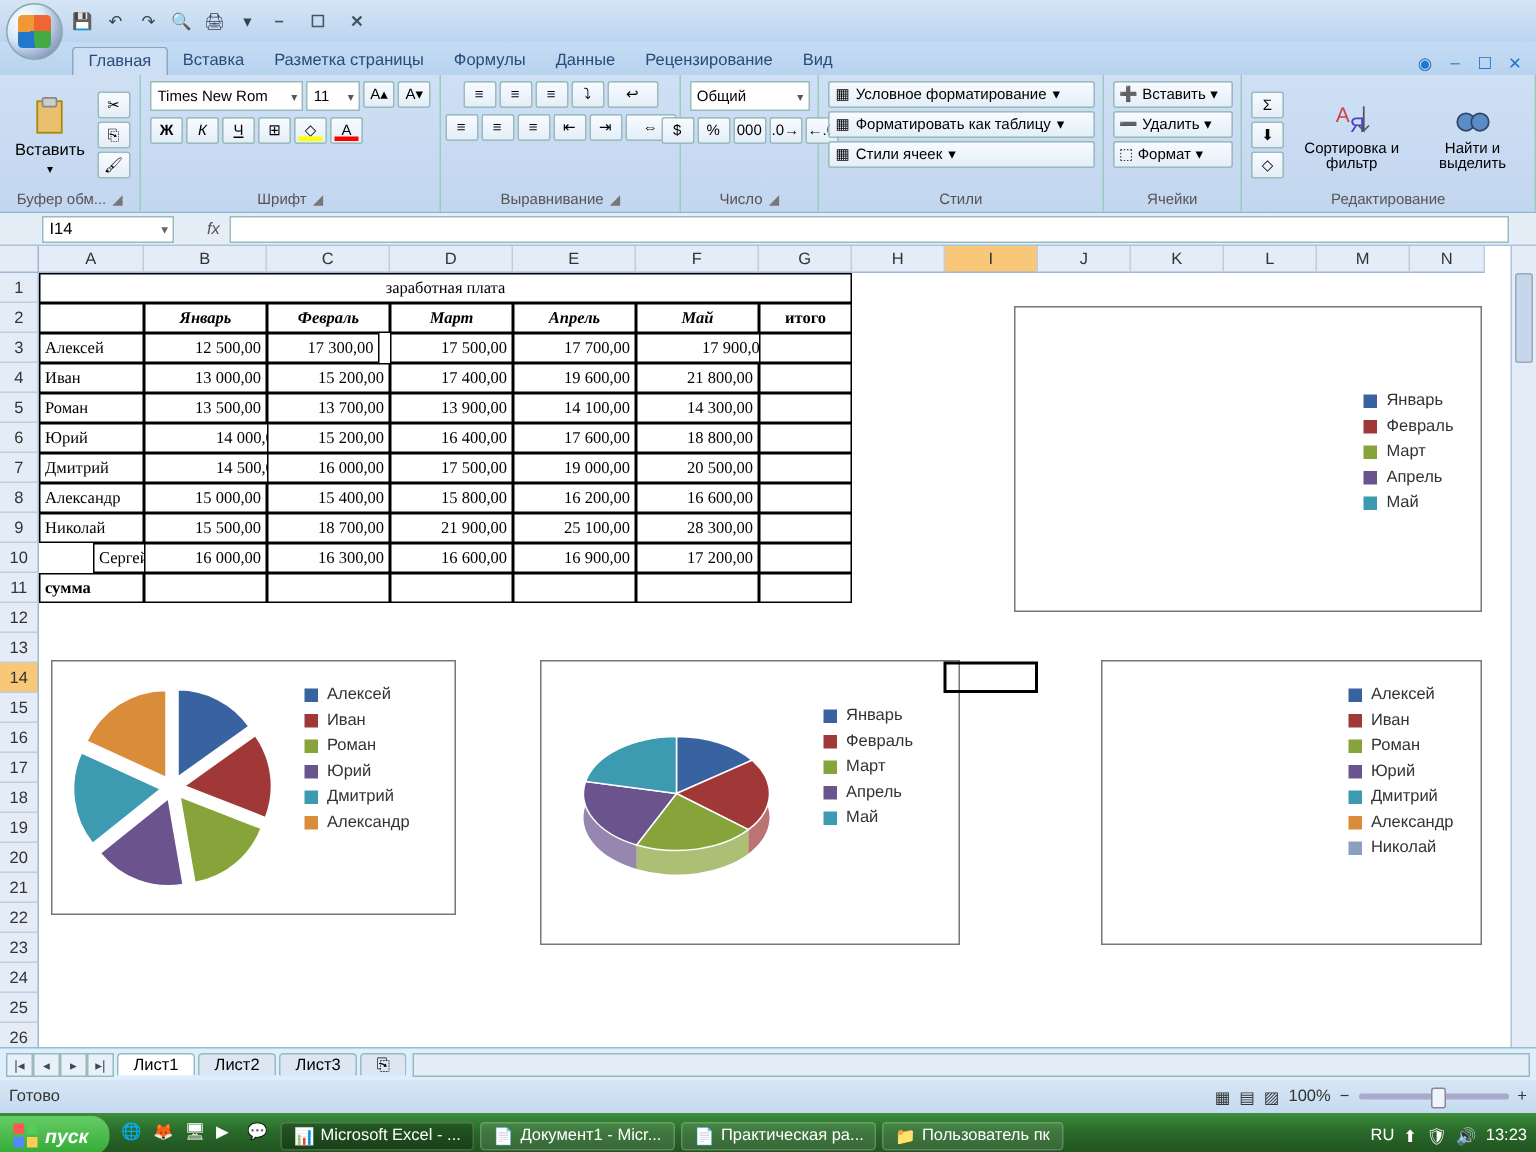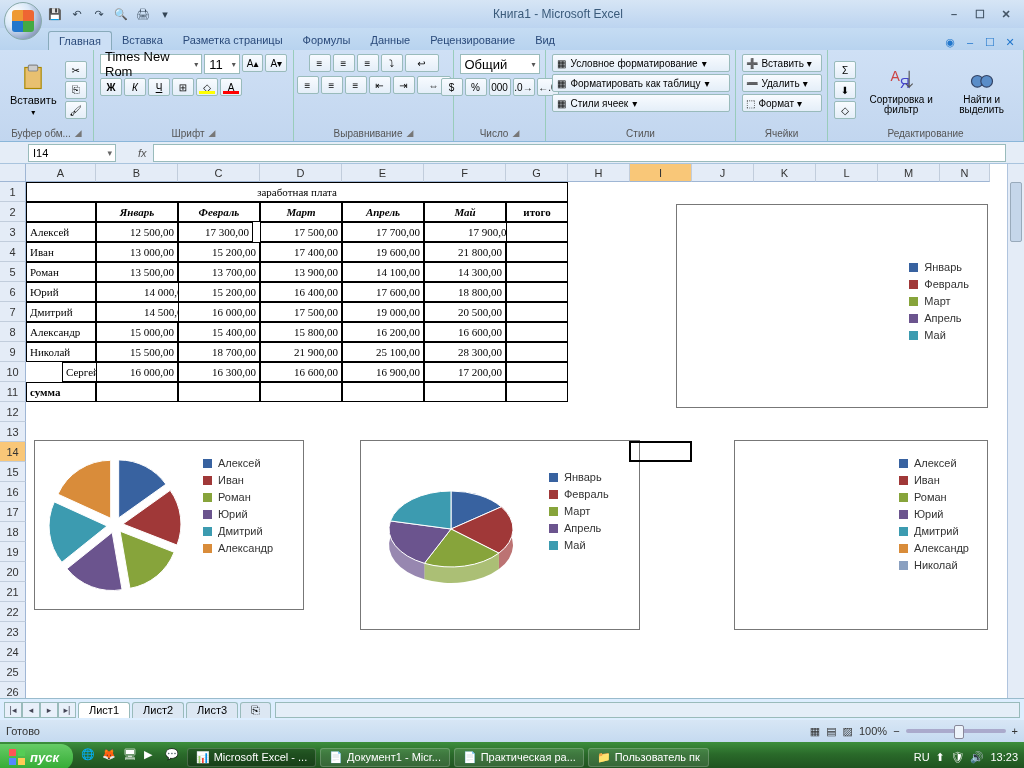--- a/index.html
+++ b/index.html
@@ -23,21 +23,21 @@
 
 .ribbon { height: 92px; background: linear-gradient(#cfe0f5,#c2d6ef); display: flex; border-bottom: 1px solid #8ab6d9; }
 .rgroup { border-right: 1px solid #9cb; padding: 4px 6px 2px; display: flex; flex-direction: column; justify-content: space-between; }
 .rgroup-body { flex: 1; display: flex; gap: 4px; align-items: center; }
 .rgroup-label { font-size: 10px; color: #555; text-align: center; padding-top: 2px; display:flex; justify-content:center; gap:4px;}
 .rgroup-label .launcher { font-size:9px; color:#777;}
 .big-btn { display: flex; flex-direction: column; align-items: center; justify-content:center; gap: 2px; padding: 2px 4px; min-width:40px;}
 .big-btn .ico { width: 28px; height: 28px; }
 .small-btns { display:flex; flex-direction:column; gap:2px; }
 .small-btn { width:22px; height:18px; display:flex; align-items:center; justify-content:center; border:1px solid #9bb; background:linear-gradient(#f8fbff,#e4eef8); border-radius:2px; font-size:10px;}
-.combo { border:1px solid #9bb; background:#fff; font-size:13px; padding:1px 14px 1px 4px; position:relative; height:20px; display:flex; align-items:center;}
+.combo { border:1px solid #9bb; background:#fff; font-size:10px; padding:1px 14px 1px 4px; position:relative; height:20px; display:flex; align-items:center;}
 .combo::after { content:"▾"; position:absolute; right:3px; font-size:8px; color:#555;}
 .btn-row { display:flex; gap:2px; }
 
 .formula-row { height:22px; background:#e5edf7; border-bottom:1px solid #a9c4de; display:flex; align-items:center; }
 .name-box { width:88px; margin-left:28px; border:1px solid #9bb; background:#fff; height:18px; display:flex; align-items:center; padding:0 4px; font-size:11px; position:relative;}
 .name-box::after { content:"▾"; position:absolute; right:3px; font-size:9px; color:#666;}
 .fx-area { display:flex; align-items:center; gap:6px; margin-left:10px; flex:1;}
 .fx { font-style:italic; color:#555;margin-left:12px; }
 .formula-input { flex:1; border:1px solid #9bb; background:#fff; height:18px; margin-right:18px;}
 
@@ -93,21 +93,20 @@
 
 <div class="titlebar">
   <div class="qat">
     <span class="qat-btn">💾</span>
     <span class="qat-btn">↶</span>
     <span class="qat-btn">↷</span>
     <span class="qat-btn">🔍</span>
     <span class="qat-btn">🖨</span>
     <span class="qat-btn">▾</span>
   </div>
-  <div class="title">Книга1 - Microsoft Excel</div>
   <div class="win-btns">
     <span class="win-btn">–</span>
     <span class="win-btn">☐</span>
     <span class="win-btn">✕</span>
   </div>
 </div>
 
 <div class="tabstrip">
   <div id="tabs-holder" style="display: flex;">
       <div class="tab active">Главная</div>

